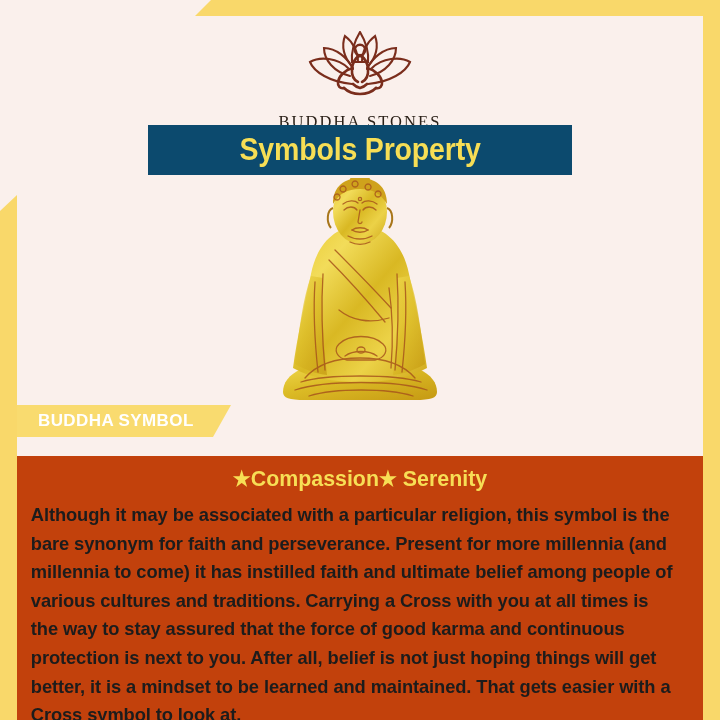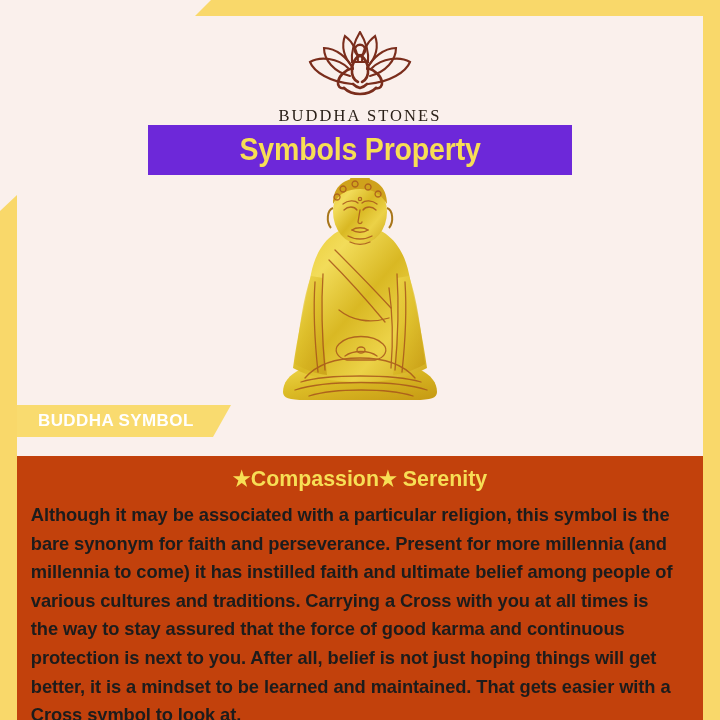--- a/index.html
+++ b/index.html
@@ -67,36 +67,36 @@
     width: 720px;
     text-align: center;
   }
   .logo-mark {
     display: block;
     margin: 0 auto;
     width: 120px;
     height: 76px;
   }
   .logo-word {
-    margin-top: 6px;
+    margin-top: 12px;
     font-family: "Liberation Serif", serif;
     font-size: 16.5px;
     letter-spacing: 2.1px;
     color: #2a2018;
     font-weight: 400;
   }
 
   
   .title-band {
     position: absolute;
     left: 148px;
     top: 125px;
     width: 424px;
     height: 50px;
-    background: #6d28d9;
+    background: #0c4a6e;
     display: flex;
     align-items: center;
     justify-content: center;
   }
   .title-text {
     font-family: "Liberation Sans Narrow", "Liberation Sans", sans-serif;
     font-size: 31px;
     font-weight: bold;
     color: #f7de55;
     letter-spacing: -0.2px;

